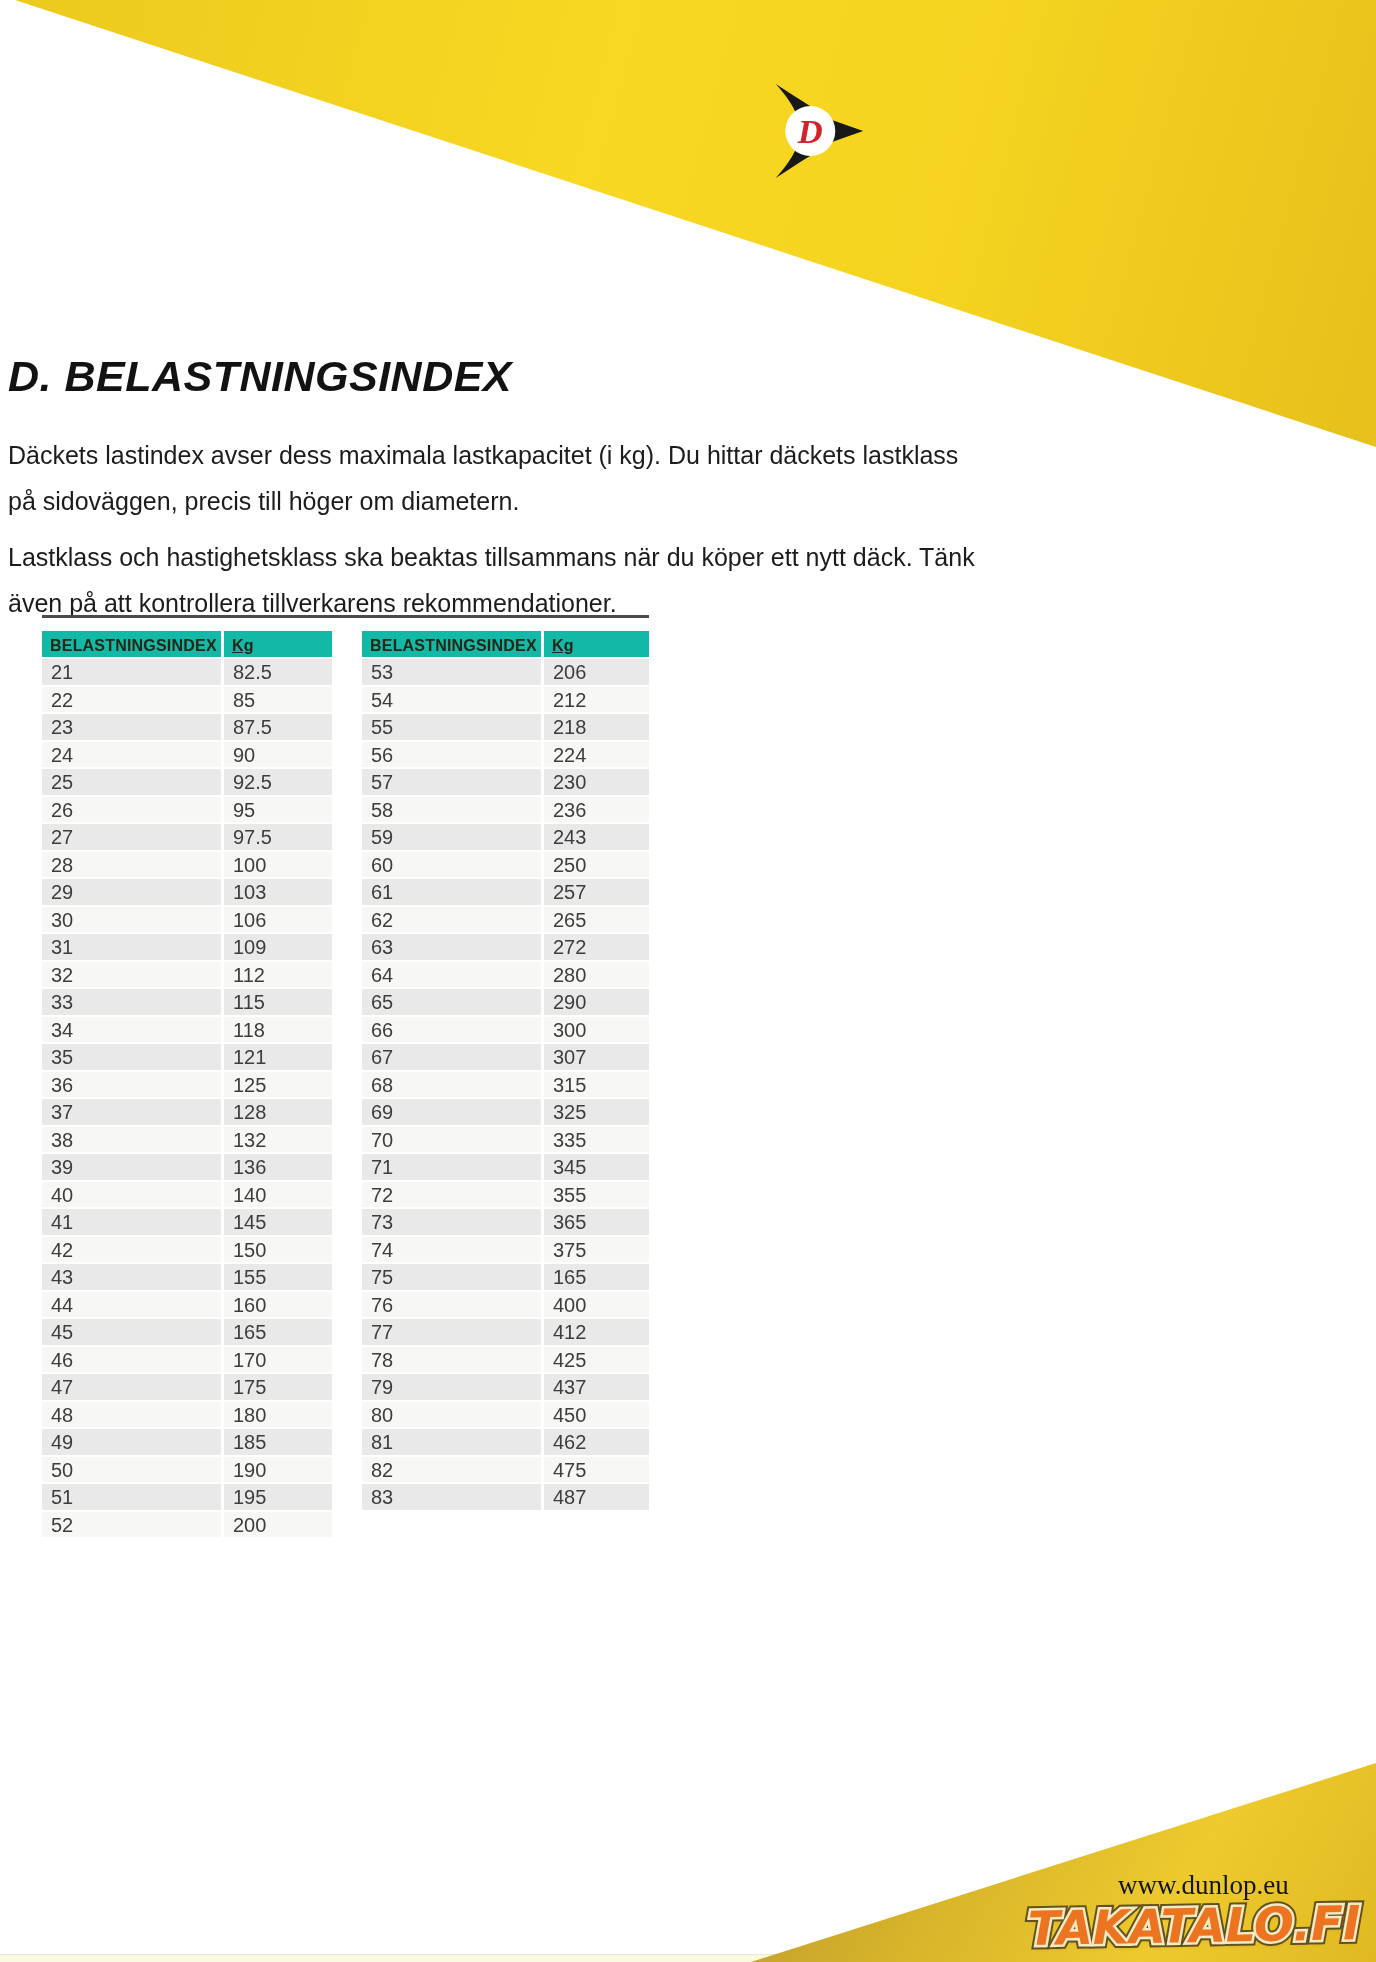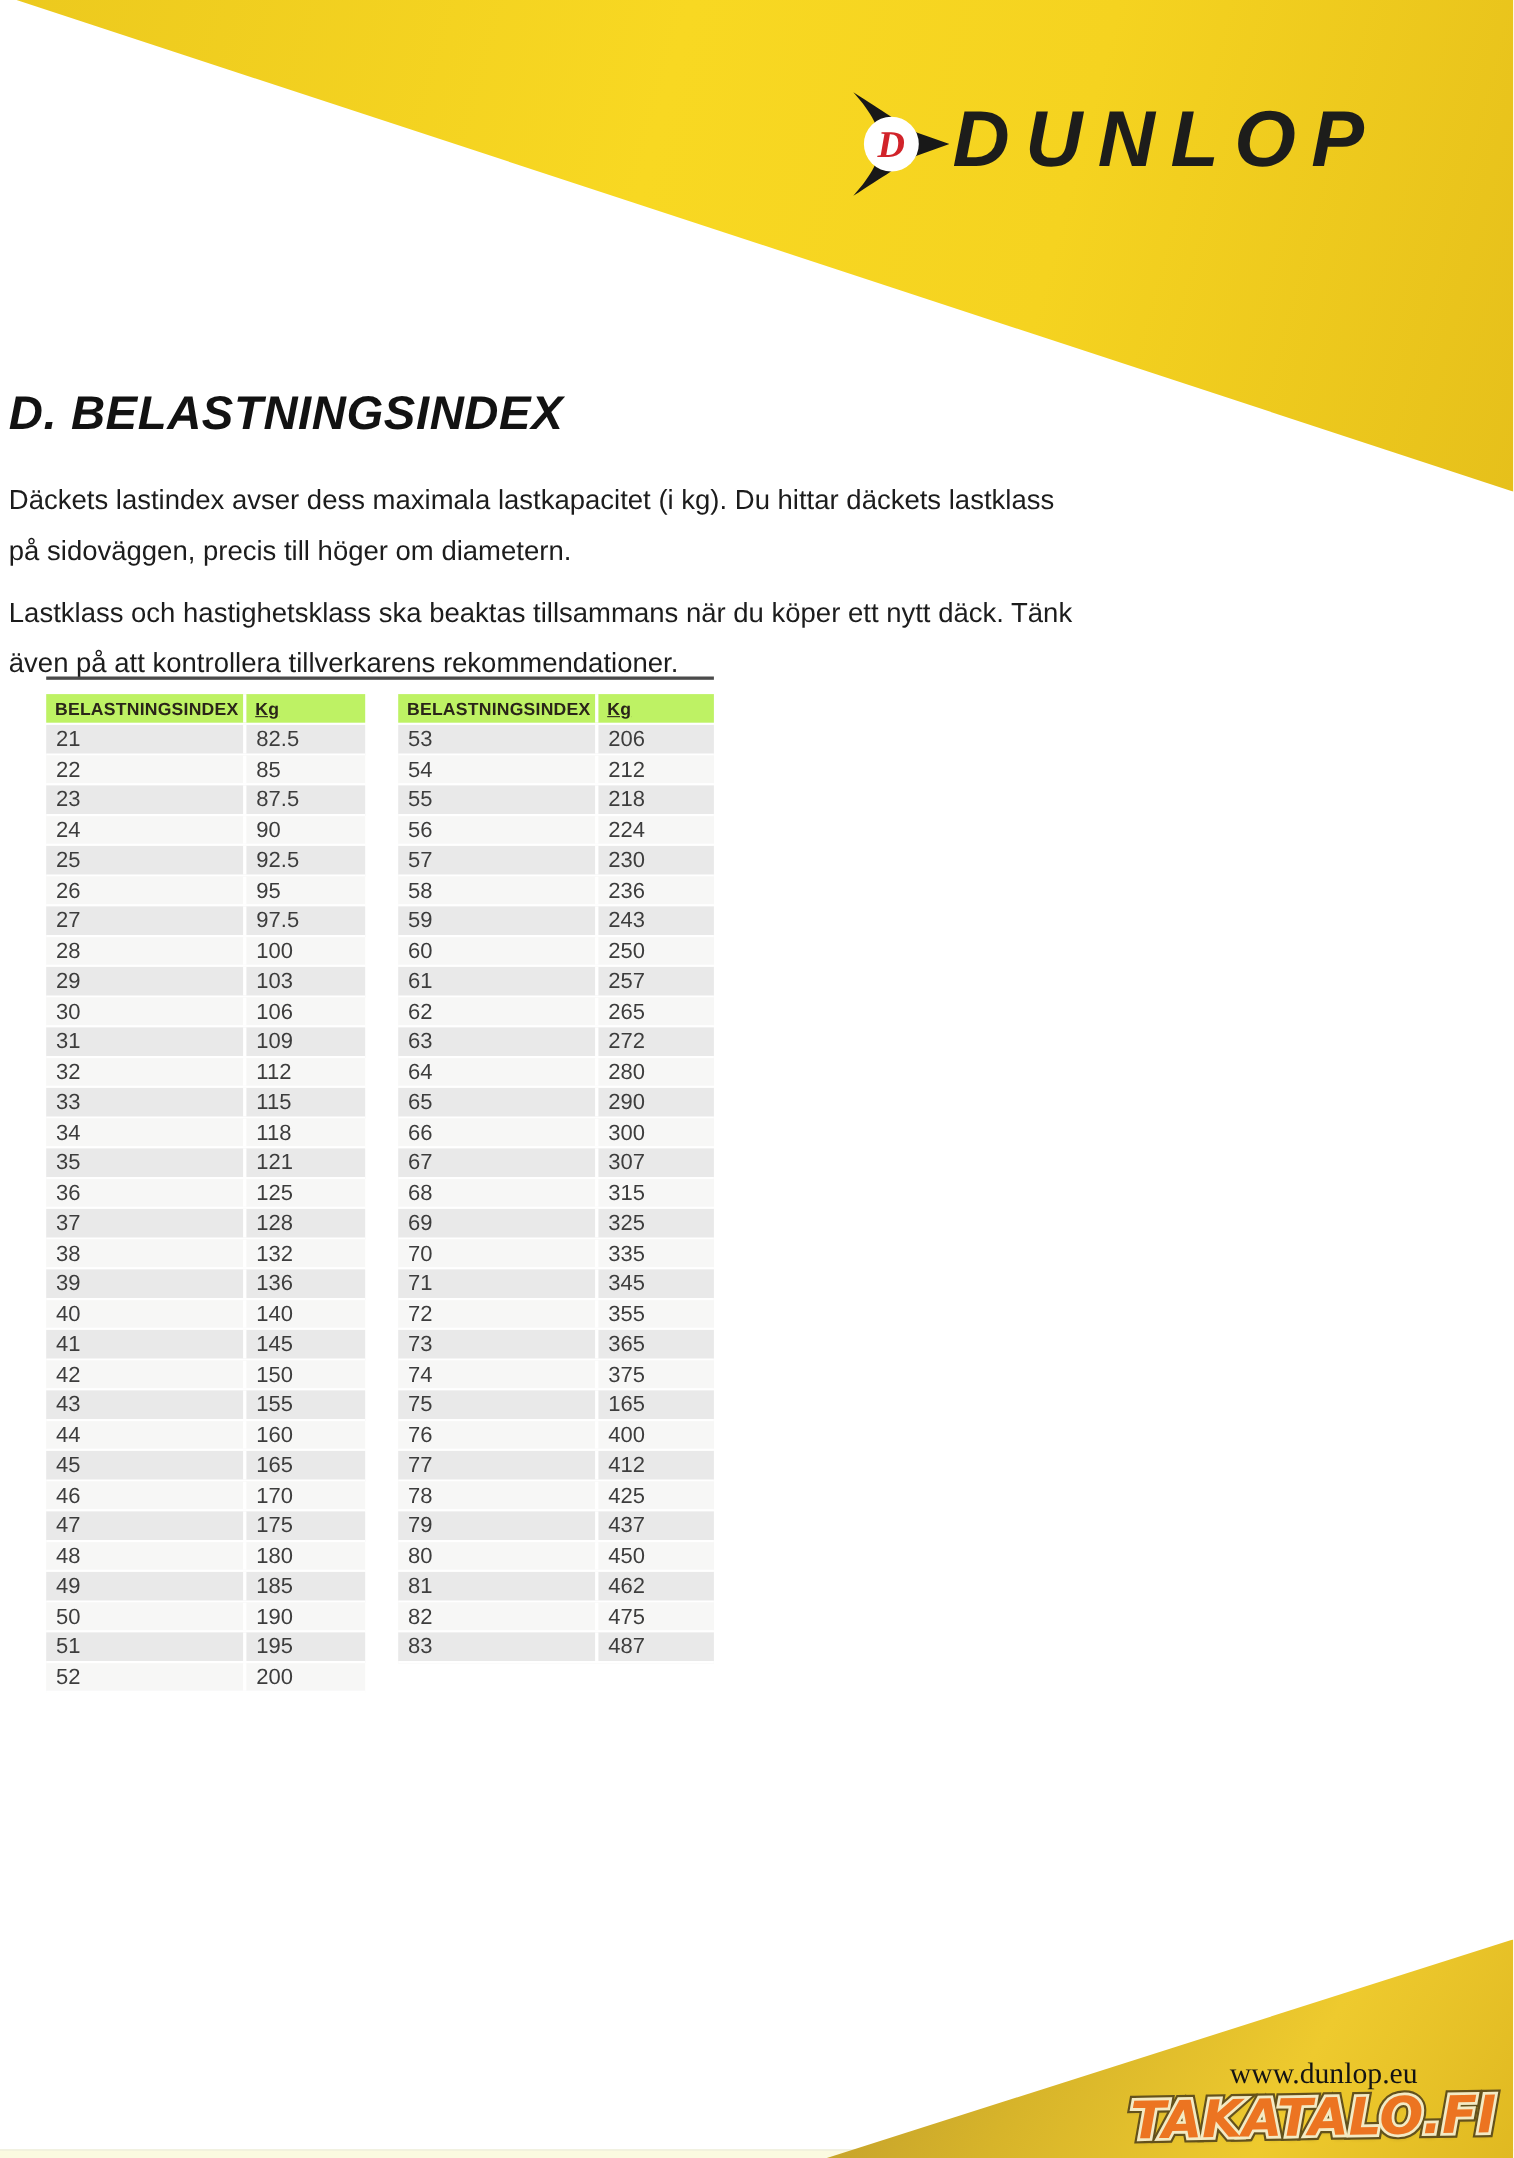--- a/index.html
+++ b/index.html
@@ -21,21 +21,21 @@
   .page-title{position:absolute;left:8px;top:352px;margin:0;font-size:43px;font-weight:bold;
     font-style:italic;color:#121212;letter-spacing:0.5px;}
   .para{position:absolute;left:8px;width:1070px;margin:0;font-size:25px;line-height:46px;
     color:#1c1c1c;white-space:pre-line;}
   .p1{top:432px;} .p2{top:534px;}
 
   
   .table-topline{position:absolute;left:42px;top:615px;width:607px;height:3px;background:#4b4b4b;}
   .ltable{position:absolute;top:631px;width:290px;}
   .t-left{left:42px;} .t-right{left:362px;width:287px;}
-  .thead{display:flex;height:26px;background:#bef264;margin-bottom:2px;}
+  .thead{display:flex;height:26px;background:#14b8a6;margin-bottom:2px;}
   .th{width:182px;border-right:3px solid #fff;box-sizing:border-box;padding:6px 0 0 8px;
       font-size:16px;font-weight:bold;color:#2a2519;letter-spacing:0.2px;}
   .th-kg{width:auto;flex:1;border-right:none;text-decoration:underline;}
   .trow{display:flex;height:25.5px;border-bottom:2px solid #fff;}
   .trow:nth-child(odd){background:#e9e9e9;}
   .trow:nth-child(even){background:#f7f7f6;}
   .tcell{width:182px;border-right:3px solid #fff;box-sizing:border-box;padding:2px 0 0 9px;
       font-size:20px;color:#3d3d3d;line-height:22px;}
   .tcell:last-child{border-right:none;flex:1;}
 
@@ -60,21 +60,20 @@
 
 <div class="page">
 
   <div class="header-band">
     <div class="logo">
       <svg class="mark-svg" viewBox="0 0 100 100">
         <path d="M6,1 C24,21 31,36 32,50 C31,64 24,79 6,99 C34,81 52,69 66,61 L97,50 L66,39 C52,31 34,19 6,1 Z" fill="#181818"></path>
         <circle cx="42" cy="50" r="26" fill="#ffffff"></circle>
         <text x="42" y="62" text-anchor="middle" font-family="Liberation Serif, serif" font-size="36" font-weight="bold" font-style="italic" fill="#d1232a">D</text>
       </svg>
-      <div class="brand">DUNLOP</div>
     </div>
   </div>
 
   <h1 class="page-title">D. BELASTNINGSINDEX</h1>
   <p class="para p1">Däckets lastindex avser dess maximala lastkapacitet (i kg). Du hittar däckets lastklass
 på sidoväggen, precis till höger om diametern.</p>
   <p class="para p2">Lastklass och hastighetsklass ska beaktas tillsammans när du köper ett nytt däck. Tänk
 även på att kontrollera tillverkarens rekommendationer.</p>
 
   <div class="table-topline"></div>

